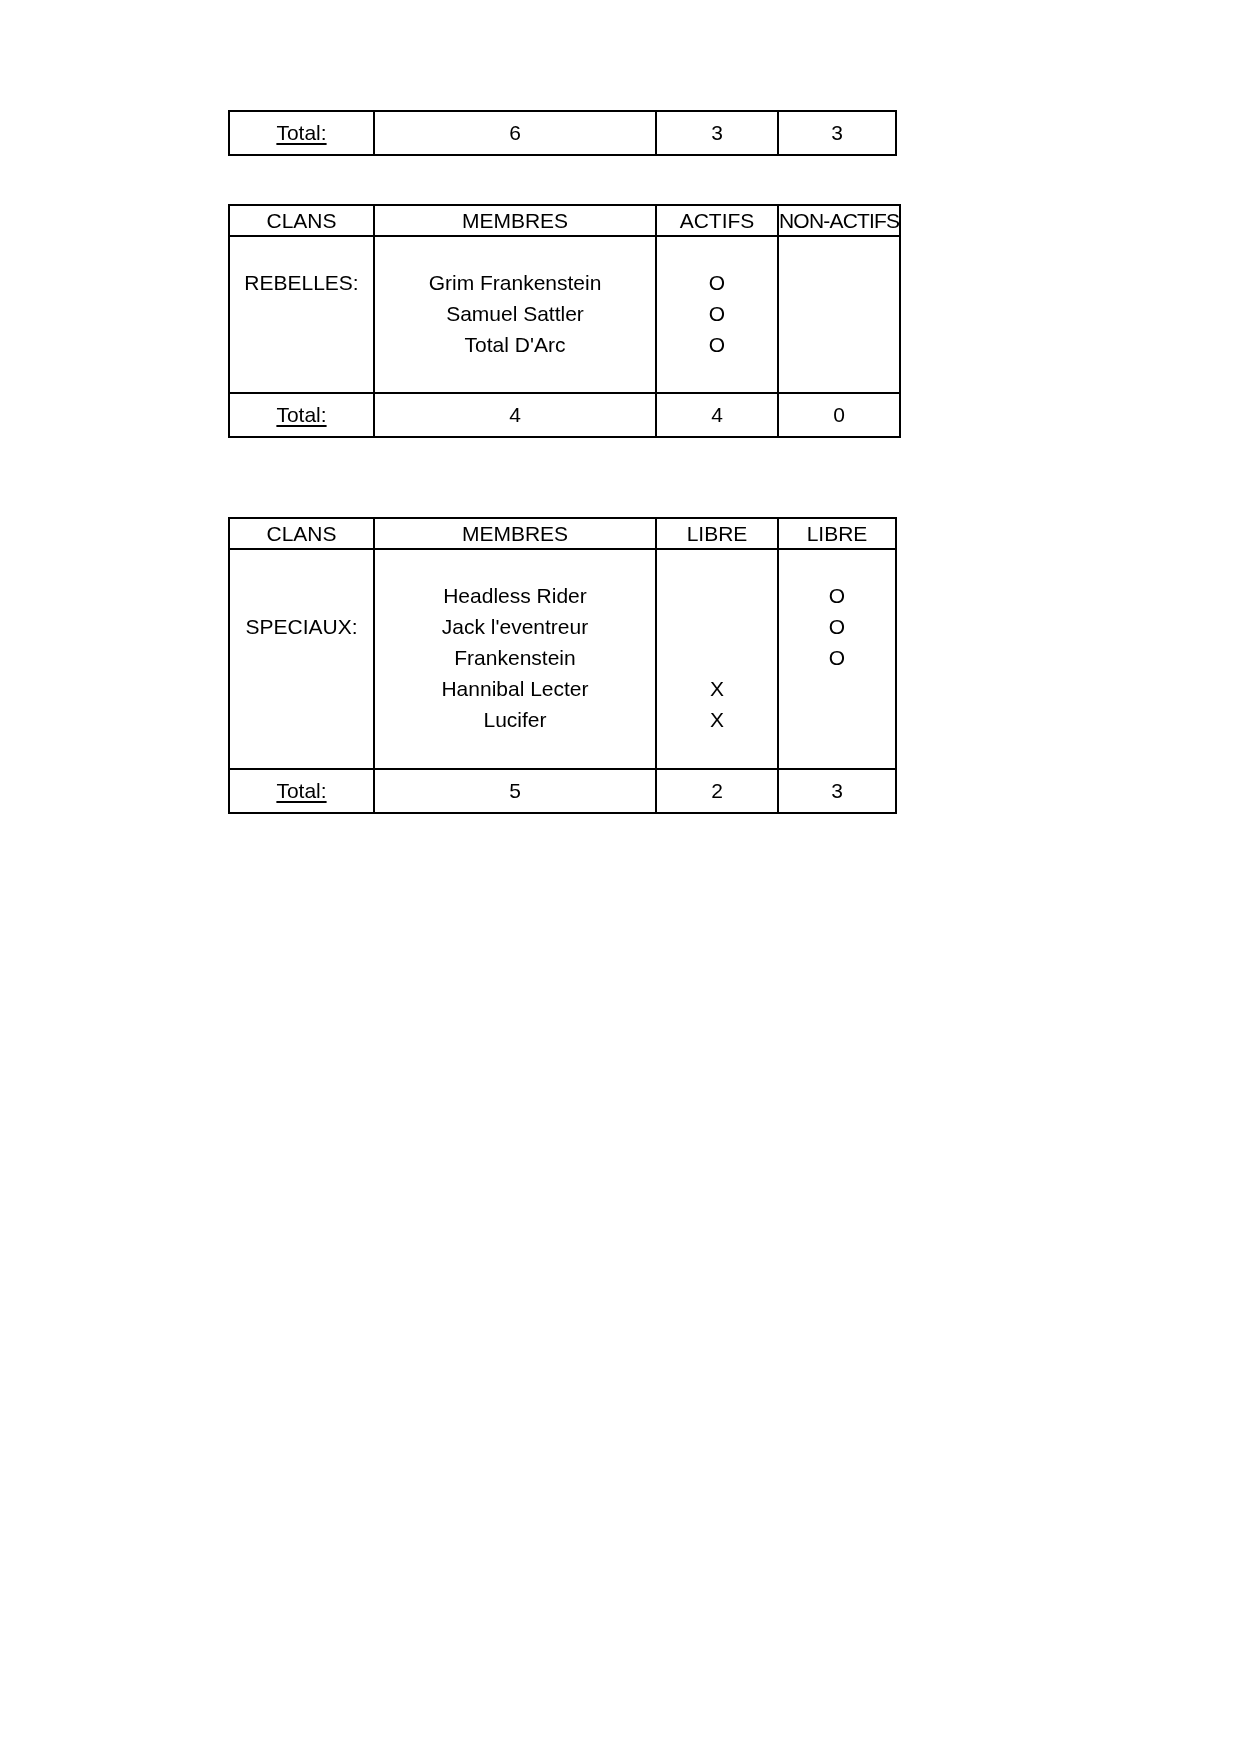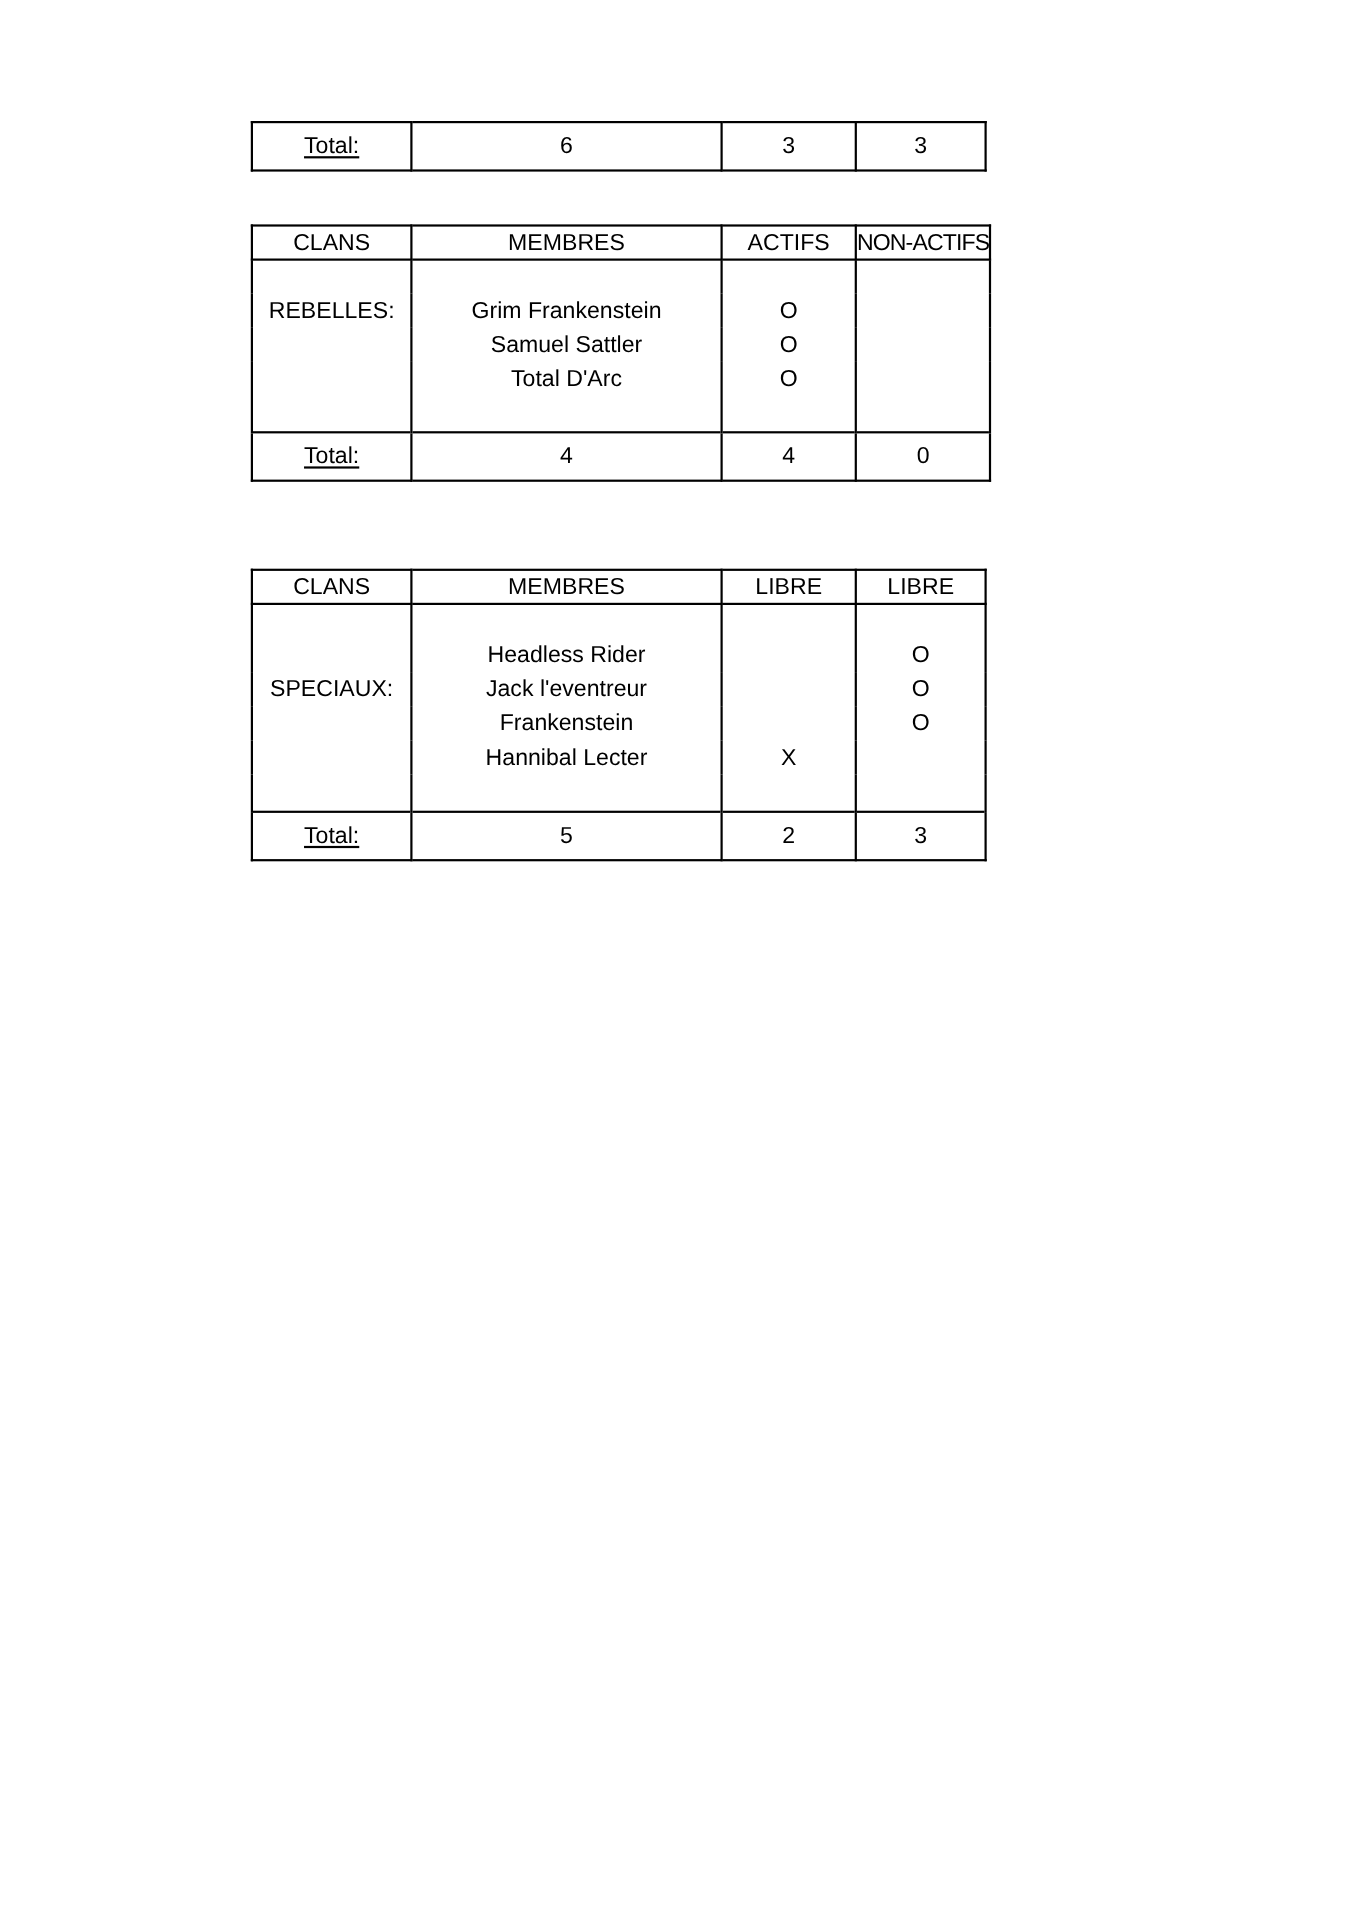--- a/index.html
+++ b/index.html
@@ -185,20 +185,26 @@
       <td class="nb">Frankenstein</td>
       <td class="nb"></td>
       <td class="nb">O</td>
     </tr>
     <tr class="r">
       <td class="nb"></td>
       <td class="nb">Hannibal Lecter</td>
       <td class="nb">X</td>
       <td class="nb"></td>
     </tr>
+    <tr class="r">
+      <td class="nb"></td>
+      <td class="nb">Lucifer</td>
+      <td class="nb">X</td>
+      <td class="nb"></td>
+    </tr>
     <tr class="sp2b">
       <td class="nb"></td>
           <td class="nb"></td>
       <td class="nb"></td>
           <td class="nb"></td>
     </tr>
     <tr class="trow">
       <td class="total-label">Total:</td>
       <td>5</td>
       <td>2</td>

